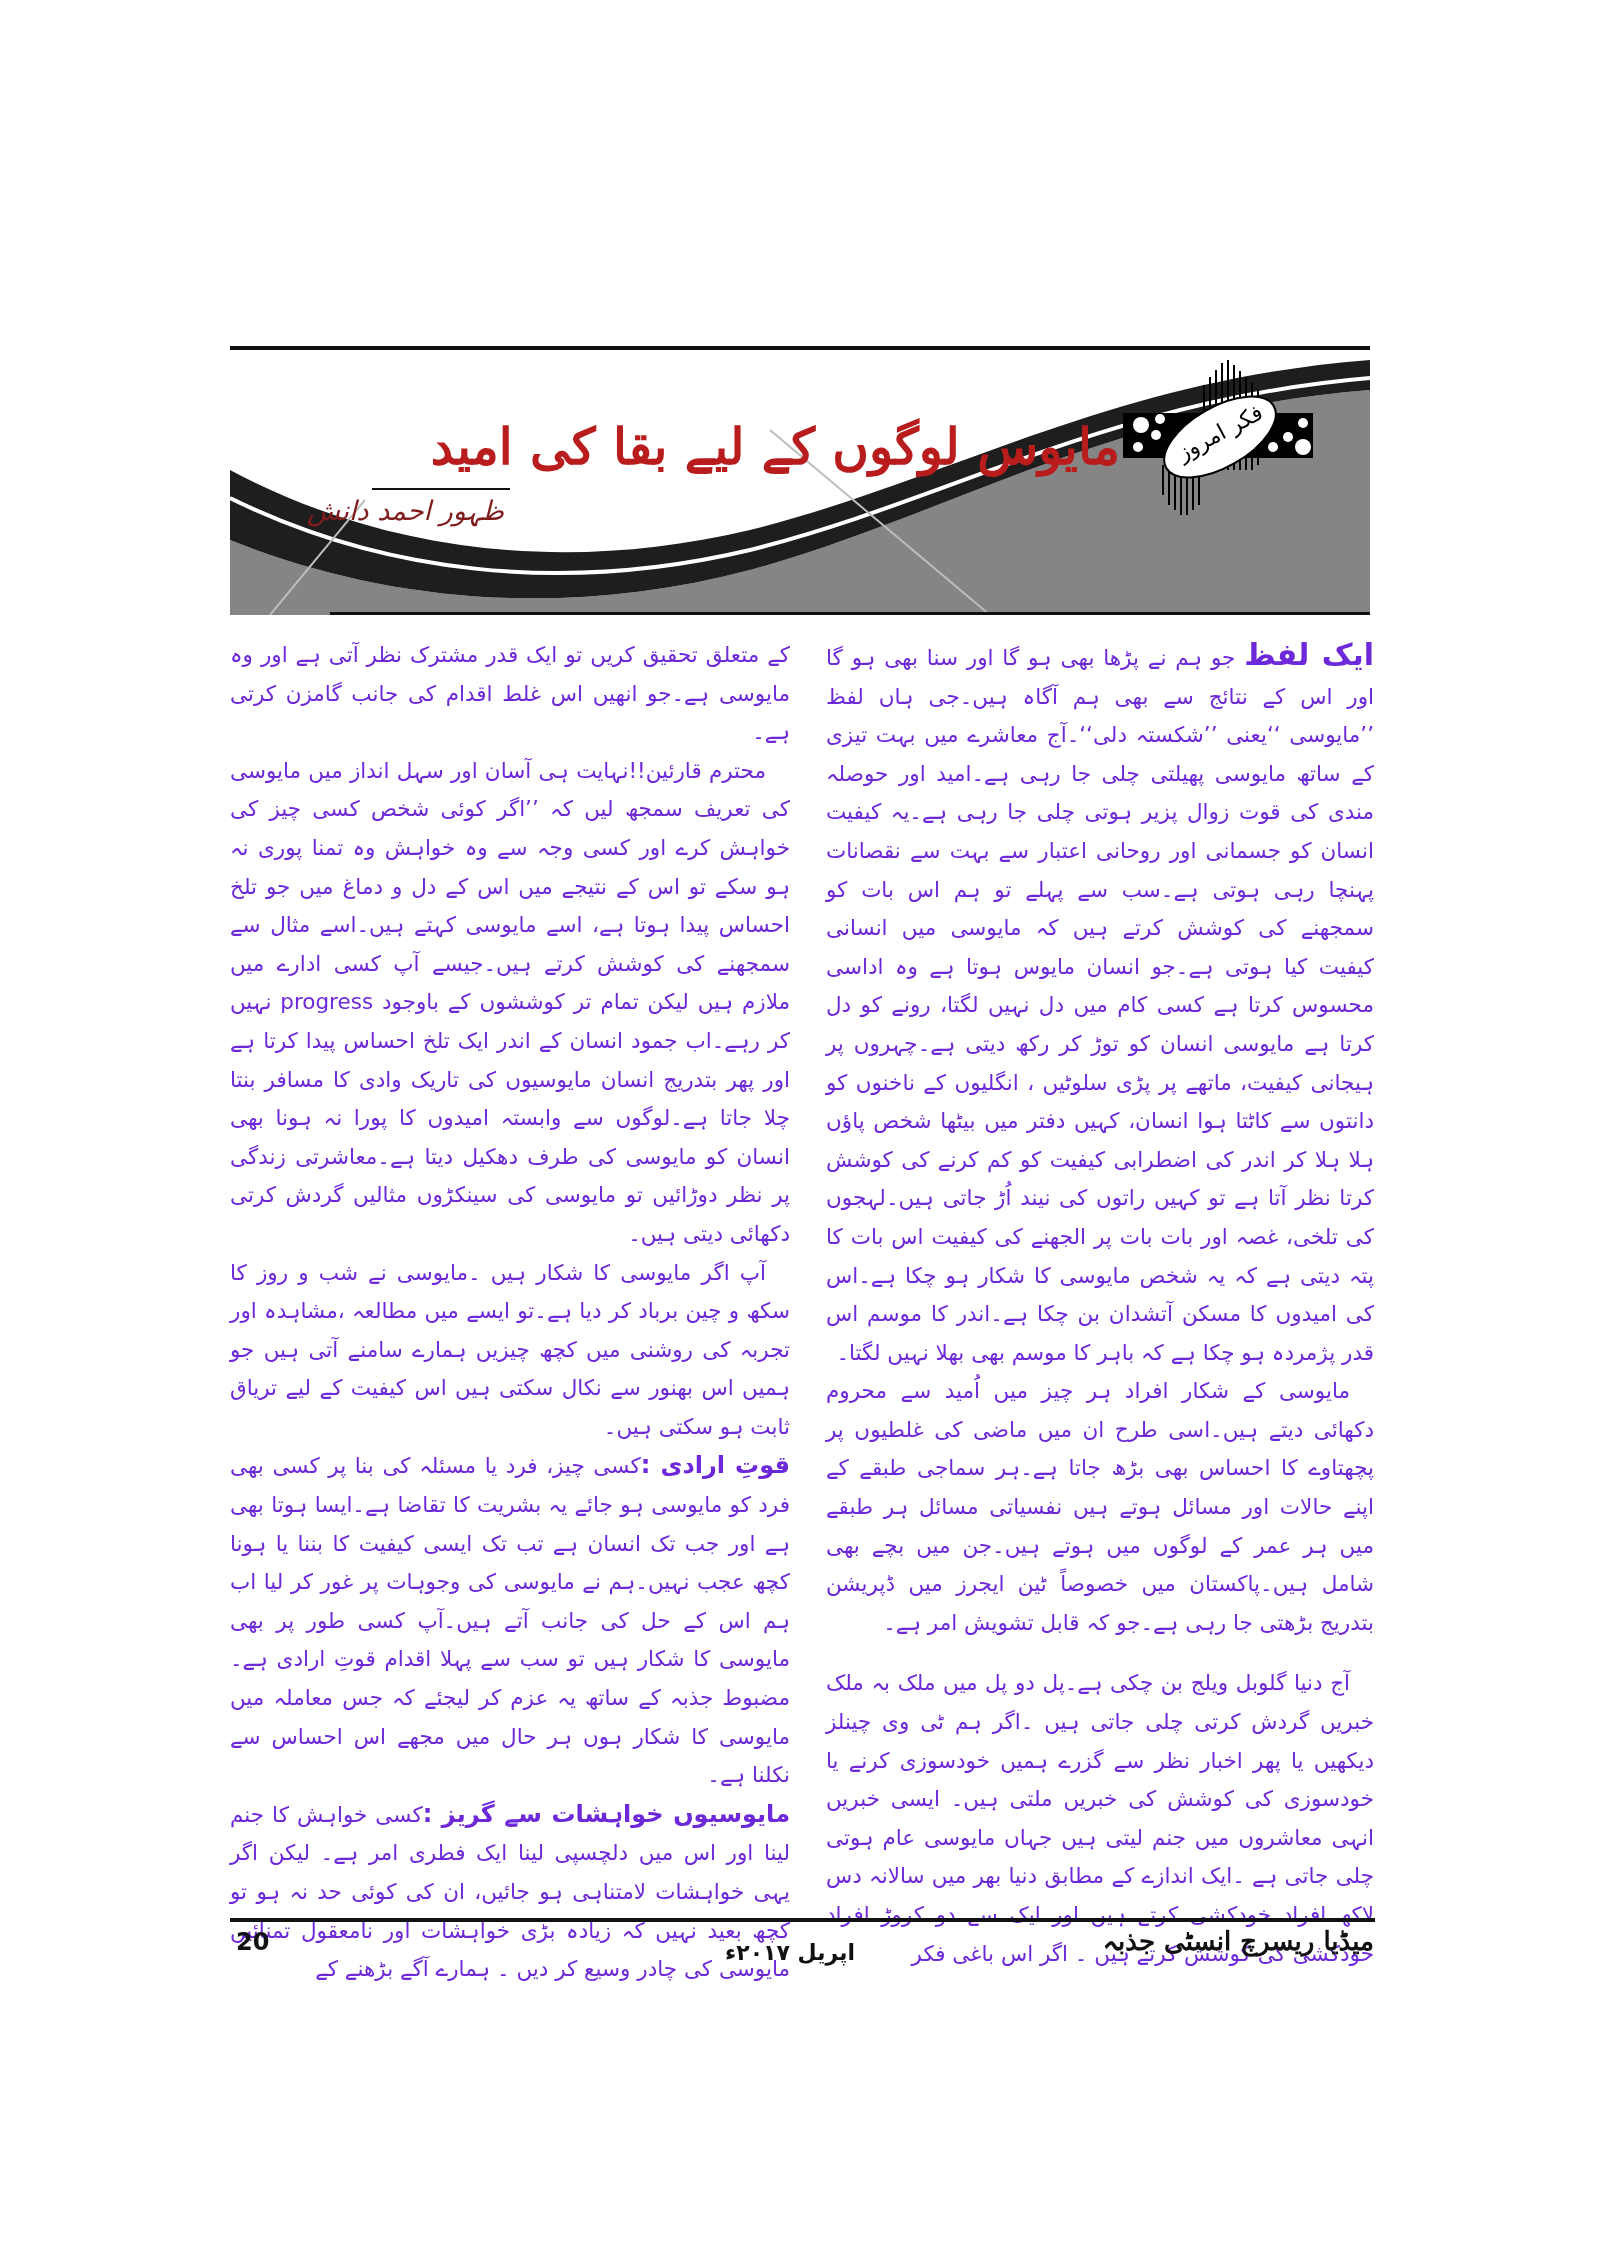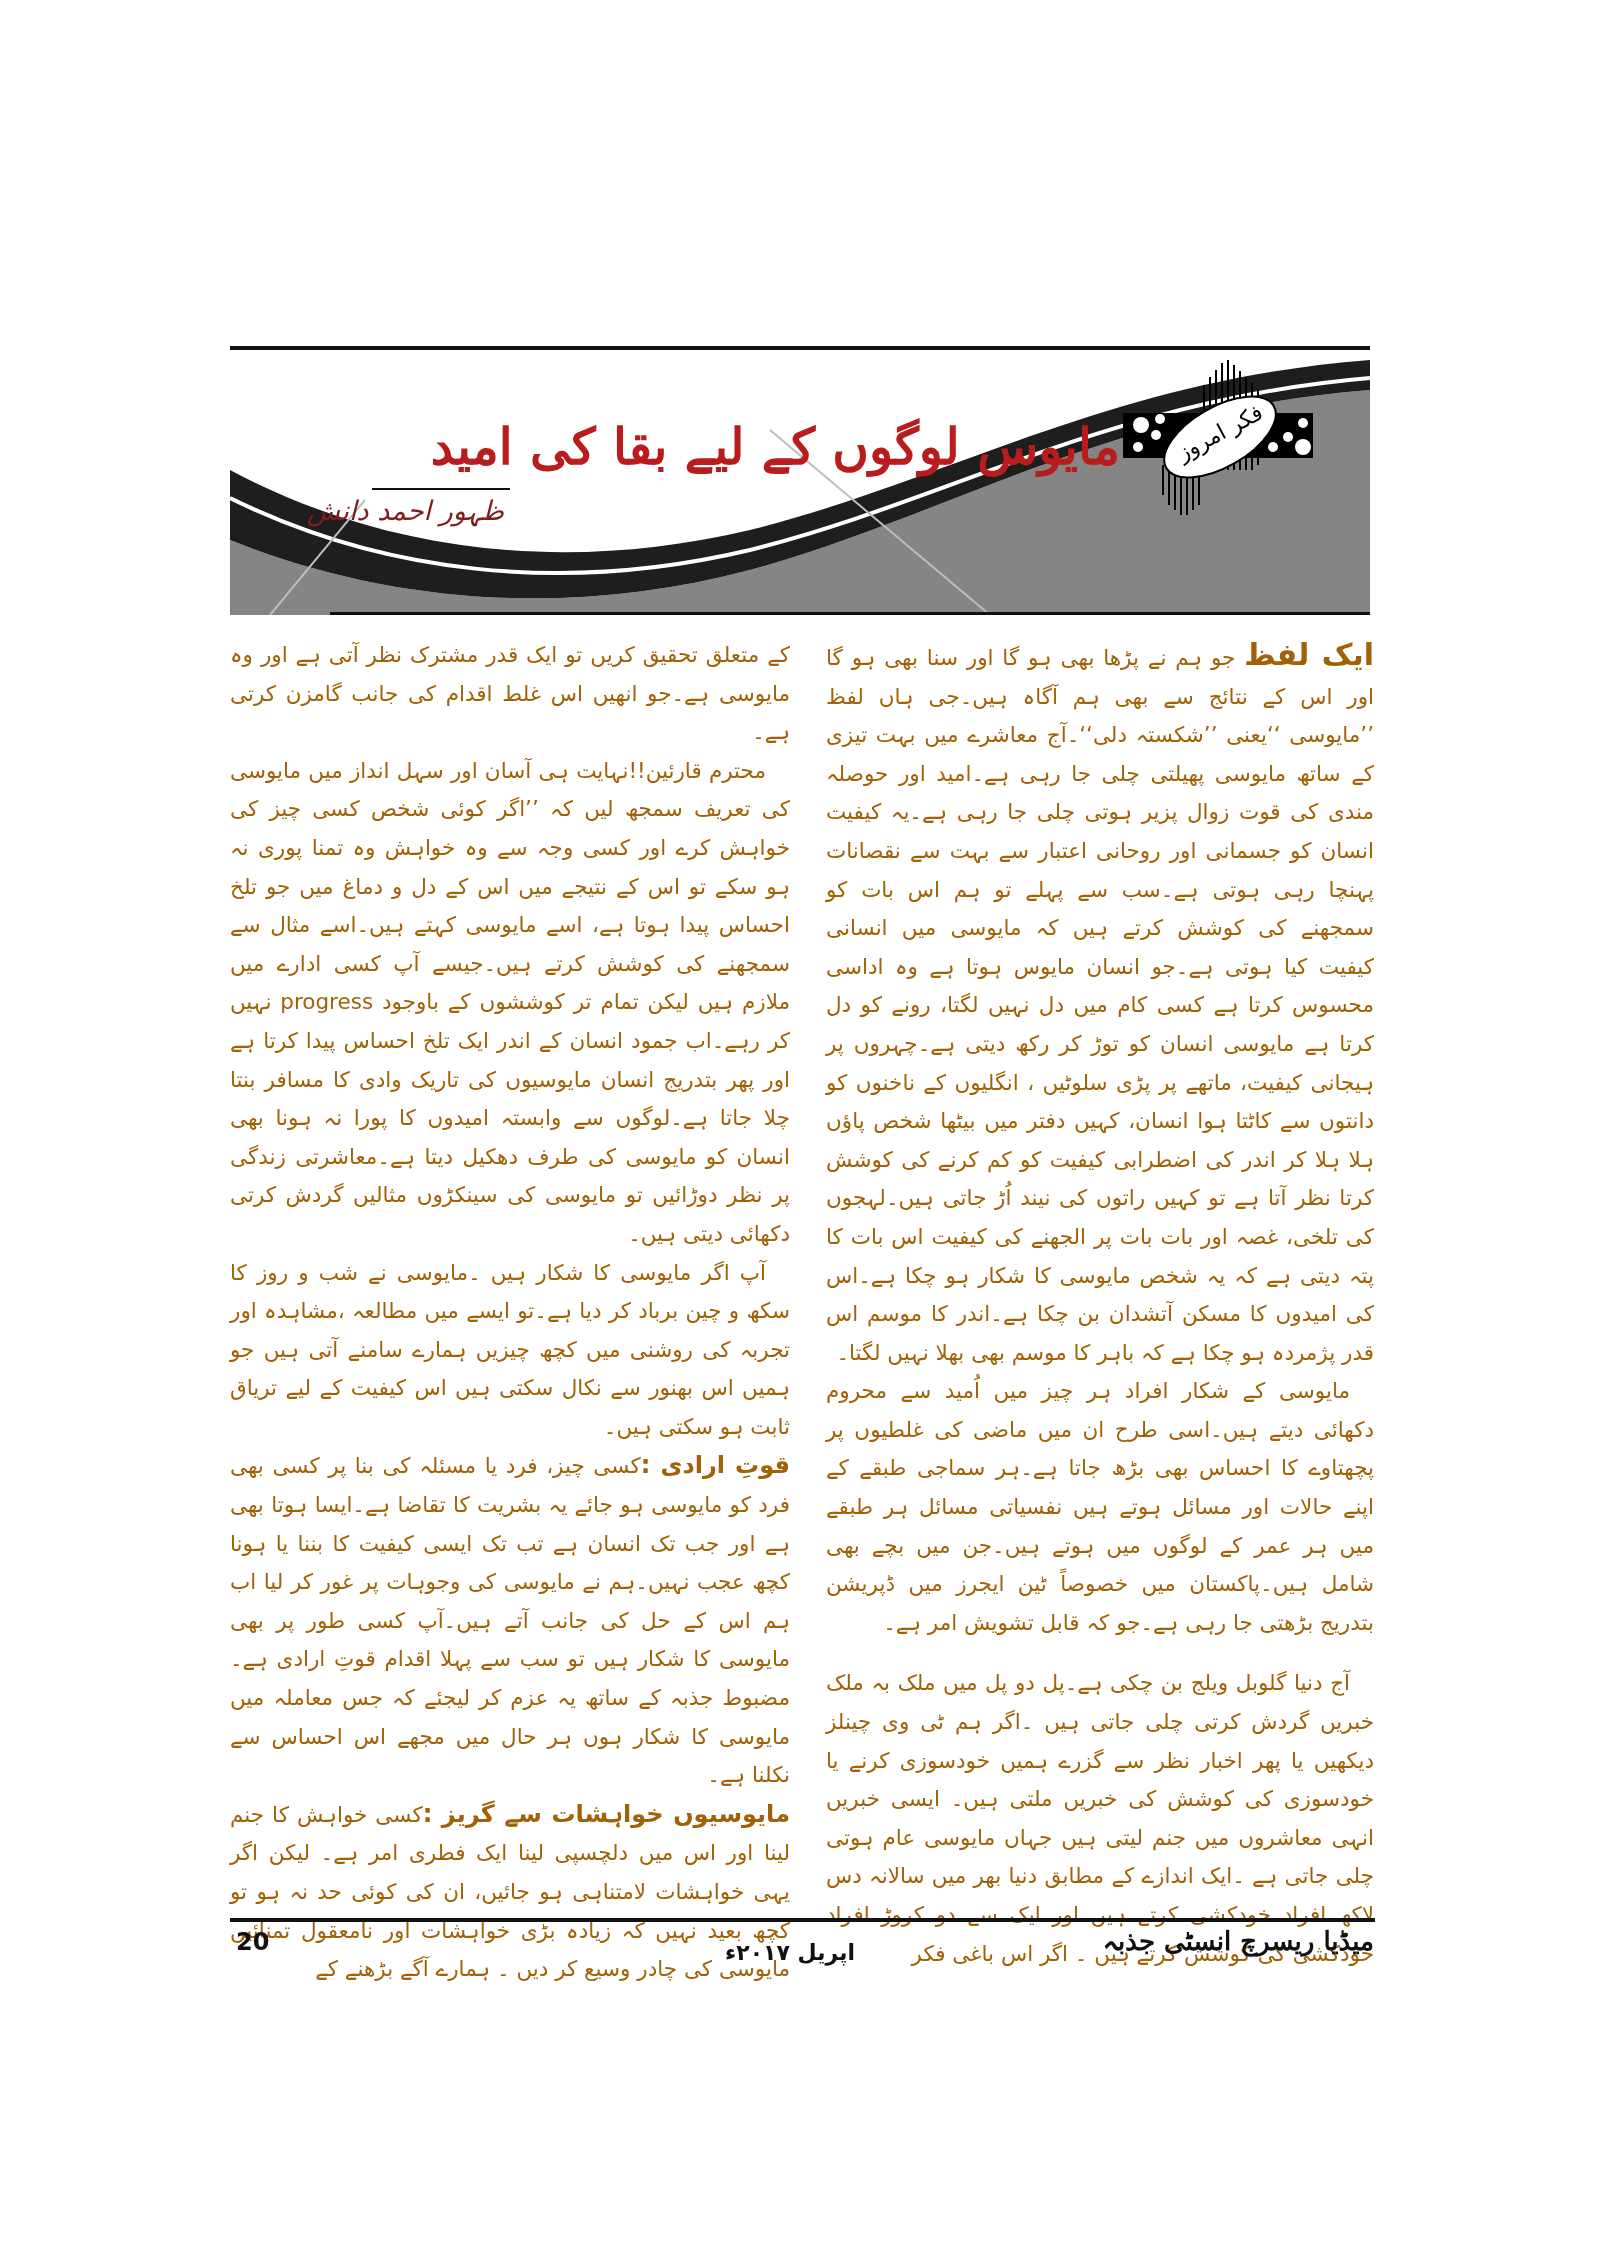--- a/index.html
+++ b/index.html
@@ -13,21 +13,21 @@
     .banner-bottom-rule { position: absolute; left: 330px; top: 612px; width: 1040px; height: 3px; background: #111; }
 
     .title { position: absolute; right: 480px; top: 383px; direction: rtl; font-family: "DejaVu Serif", serif; font-size: 50px; font-weight: bold; color: #b91c1c; white-space: nowrap; letter-spacing: 0; }
     .author-rule { position: absolute; left: 372px; top: 488px; width: 138px; height: 2px; background: #111; }
     .author { position: absolute; left: 364px; top: 495px; width: 140px; direction: rtl; text-align: right; font-family: "DejaVu Serif", serif; font-style: italic; font-size: 27px; color: #7f1d1d; white-space: nowrap; }
 
     .logo { position: absolute; left: 1108px; top: 355px; width: 220px; height: 160px; }
     .logo-text { position: absolute; left: 1160px; top: 420px; width: 120px; text-align: center; direction: rtl; font-family: "DejaVu Sans", sans-serif; font-size: 22px; color: #000; transform: rotate(-28deg); }
 
     
-    .col { position: absolute; top: 636px; direction: rtl; text-align: justify; font-family: "DejaVu Sans", sans-serif; font-size: 21.5px; line-height: 38.6px; color: #a16207; }
+    .col { position: absolute; top: 636px; direction: rtl; text-align: justify; font-family: "DejaVu Sans", sans-serif; font-size: 21.5px; line-height: 38.6px; color: #6d28d9; }
     .col-right { left: 826px; width: 548px; }
     .col-left { left: 230px; width: 560px; }
     .para { margin: 0; padding: 0; }
     .para.indent { text-indent: 24px; }
     .para.gap { margin-top: 22px; }
     .lead { font-family: "DejaVu Sans", sans-serif; font-weight: 900; font-size: 30px; }
     .subhead { font-weight: 900; font-size: 24px; margin-top: 42px; }
 
     
     .footer-rule { position: absolute; left: 230px; top: 1918px; width: 1145px; height: 4px; background: #111; }

